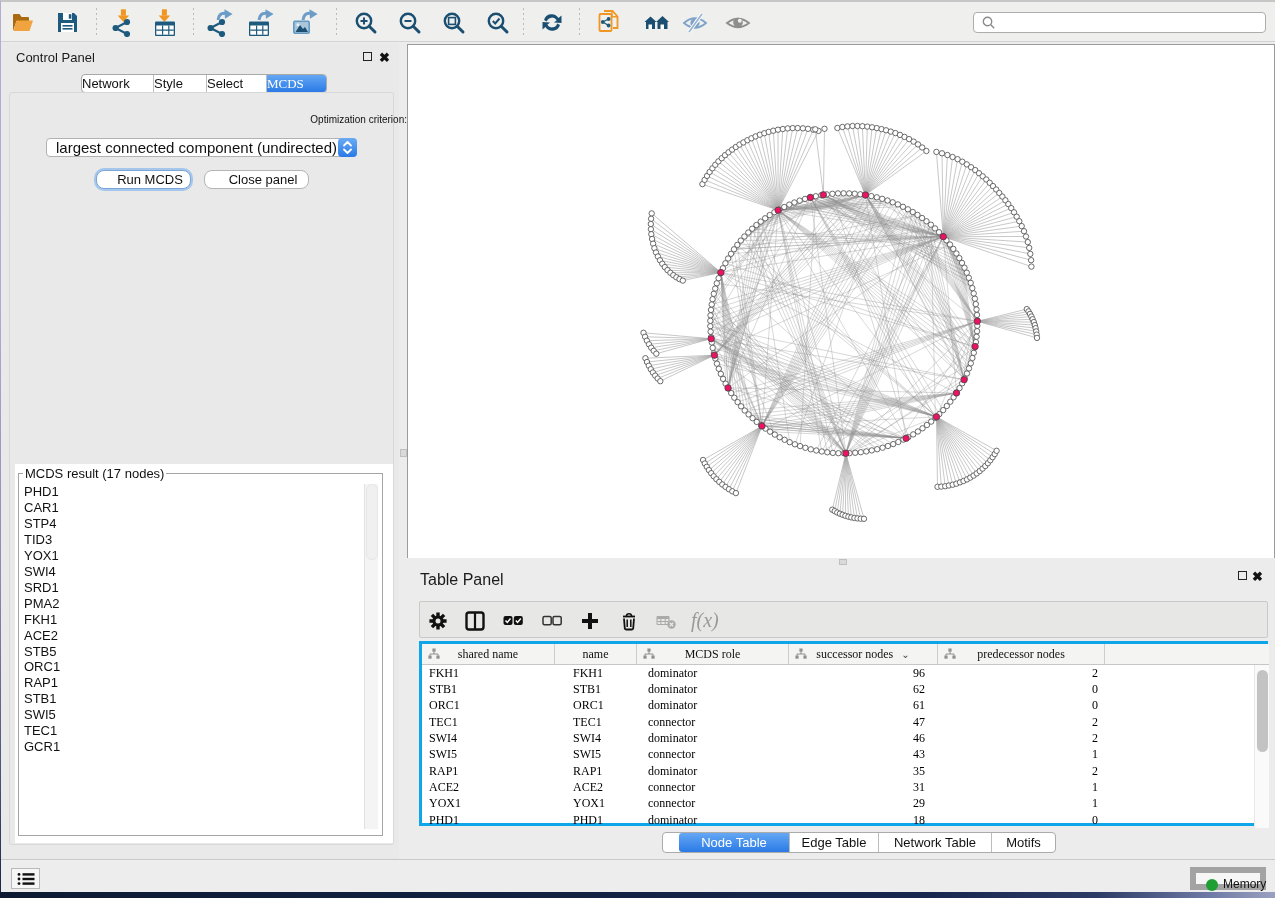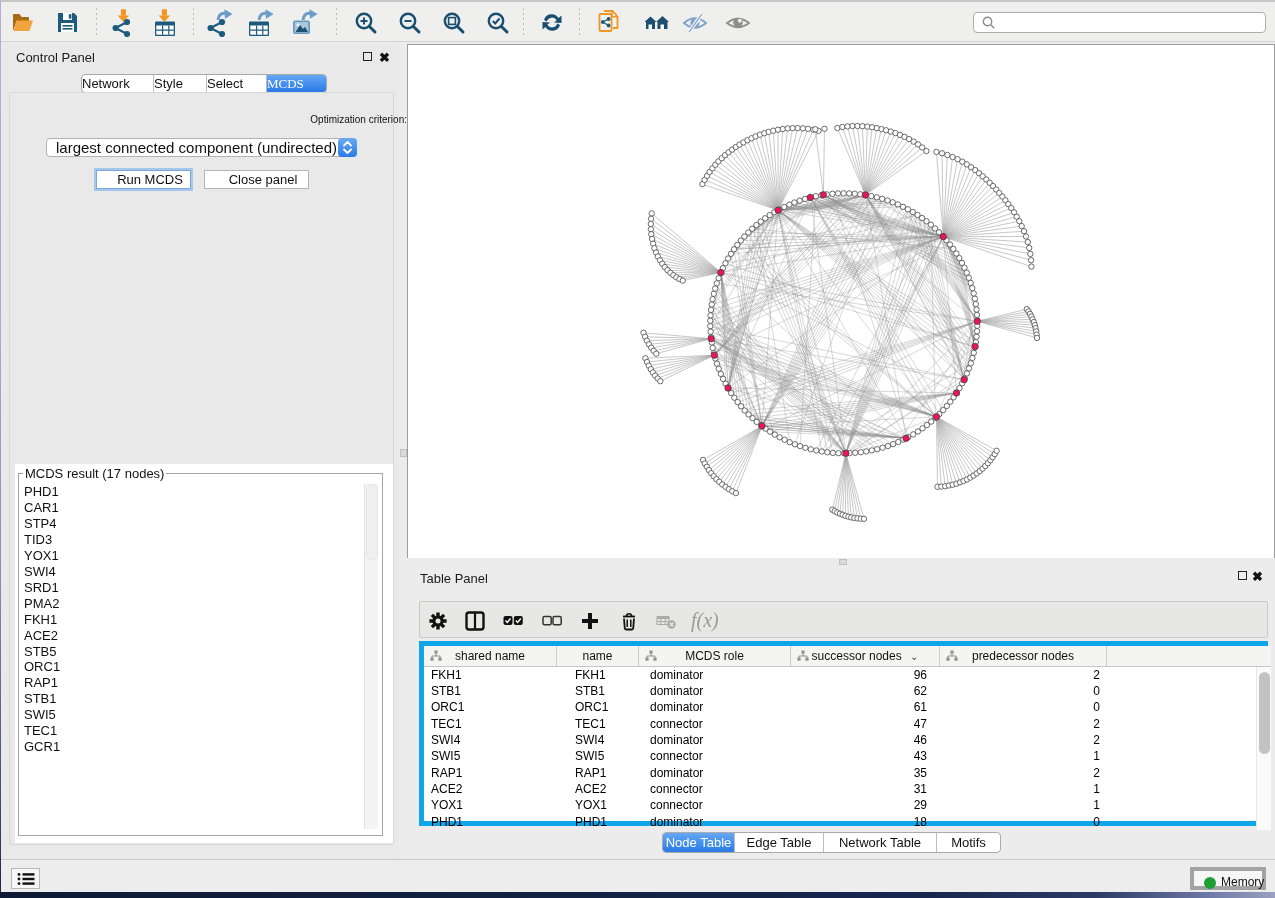--- a/index.html
+++ b/index.html
@@ -18,62 +18,62 @@
 .floatbtn { position:absolute; width:9px; height:9px; border:1.5px solid #222; }
 .closebtn { position:absolute; font-size:13px; font-weight:bold; color:#111; }
 #cp-tabs { position:absolute; left:80px; top:31px; height:19px; display:flex; background:#fff; border:1px solid #a9a9a9; border-radius:4px; }
 .cptab { font-size:13px; color:#111; text-align:left; line-height:17px; border-right:1px solid #bdbdbd; }
 .cptab:last-child { border-right:none; }
 #tab-mcds { background:linear-gradient(#64a7f4,#2a7ae6); color:#fff; border-radius:0 3px 3px 0; }
 #cp-pane { position:absolute; left:8px; top:49px; width:385px; height:753px; background:#e9e9e9; border:1px solid #d8d8d8; border-radius:3px; }
 #opt-label { position:absolute; left:8px; top:71px; width:398px; text-align:right; font-size:10px; color:#111; }
 #combo { position:absolute; left:45px; top:95px; width:311px; height:19px; background:#fff; border:1px solid #b2b2b2; border-radius:4px; font-size:15px; line-height:17px; padding-left:9px; color:#111; }
 #combo-btn { position:absolute; right:-1px; top:-1px; width:19px; height:19px; border-radius:4px; background:linear-gradient(#6aabf5,#2a7ae6); }
-.btn { position:absolute; top:127px; height:19px; background:#fff; border:1px solid #b5b5b5; border-radius:0; font-size:13px; text-align:center; line-height:17px; color:#111;padding-left:13px; }
+.btn { position:absolute; top:127px; height:19px; background:#fff; border:1px solid #b5b5b5; border-radius:8px; font-size:13px; text-align:center; line-height:17px; color:#111;padding-left:13px; }
 #btn-run { left:95px; width:95px; box-shadow:0 0 0 2px #a5c7ec; border-color:#7ba6d7; }
 #btn-close { left:203px; width:105px; }
 #mcds-white { position:absolute; left:14px; top:421px; width:378px; height:379px; background:#fff; }
 #mcds-fs { position:absolute; left:17px; top:430px; width:365px; height:363px; border:1px solid #a5a5a5; background:#fff; }
 #mcds-label { position:absolute; left:22px; top:423px; font-size:13px; color:#111; background:#fff; padding:0 2px; }
 #mcds-list { position:absolute; left:23px; top:441px; font-size:13px; line-height:15.95px; color:#111; }
 #mcds-sb { position:absolute; left:363px; top:441px; width:14px; height:345px; background:#f4f4f4; border-left:1px solid #e2e2e2; }
 #mcds-sb-thumb { position:absolute; left:1px; top:0; width:12px; height:76px; background:#f0f0f0; border:1px solid #e6e6e6; border-radius:6px; }
 
 #vsplit-h { position:absolute; left:399px; top:448px; width:7px; height:8px; background:#dadada; border:1px solid #c0c0c0; }
 #hsplit-h { position:absolute; left:838px; top:558px; width:8px; height:6px; background:#dadada; border:1px solid #c0c0c0; }
 
 #net { position:absolute; left:406px; top:43px; width:868px; height:514px; border:1px solid #9b9b9b; background:#fff; }
 #net-tb { position:absolute; left:0; top:0; width:866px; height:24px; background:linear-gradient(#f4f4f4,#dddddd); border-bottom:1px solid #a9a9a9; }
 .tl { position:absolute; top:4px; width:10.5px; height:10.5px; border-radius:50%; }
 #net-title { position:absolute; left:502px; top:5px; transform:translateX(-50%); font-size:13px; color:#2b2b2b; }
 #net-canvas { position:absolute; left:0; top:25px; width:866px; height:488px; background:#fff; }
 
 #tp { position:absolute; left:406px; top:565px; width:868px; height:293px; background:#ececec; }
-#tp-title { position:absolute; left:13px; top:5px; font-size:13px; color:#1a1a1a; }
+#tp-title { position:absolute; left:13px; top:5px; font-size:16px; color:#1a1a1a; }
 #tp-toolbar { position:absolute; left:12px; top:35px; width:849px; height:37px; background:#e7e7e6; border:1px solid #c9c9c9; border-radius:2px; }
-#tbl { position:absolute; left:12px; top:75px; width:849px; height:185px; background:#fff; border:5px solid #0ea5e9; }
+#tbl { position:absolute; left:12px; top:75px; width:849px; height:185px; background:#fff; border:3px solid #0ea5e9;font-family:Liberation Serif, serif; }
 #tbl-head { position:absolute; left:0; top:0; width:847px; height:21px; background:#f4f4f3; border-bottom:1px solid #c6c6c6; }
 .th { position:absolute; top:0; height:20px; border-right:1px solid #cdcdcd; font-size:12px; color:#111; text-align:center; line-height:20px; }
 .sorticon { position:absolute; top:4px; }
 .row { position:absolute; left:0; width:820px; height:17px; font-size:12px; color:#000; }
 .c1 { position:absolute; left:7px; }
 .c2 { position:absolute; left:151px; }
 .c3 { position:absolute; left:226px; }
 .c4 { position:absolute; left:367px; width:136px; text-align:right; }
 .c5 { position:absolute; left:516px; width:160px; text-align:right; }
 #tbl-sb { position:absolute; left:832px; top:21px; width:15px; height:163px; background:#fafafa; border-left:1px solid #e8e8e8; }
 #tbl-sb-thumb { position:absolute; left:2px; top:5px; width:11px; height:82px; background:#c3c3c3; border-radius:6px; }
 #tp-tabs { position:absolute; left:255px; top:266px; height:21px; display:flex; background:#fff; border:1px solid #ababab; border-radius:4px; }
 .tptab { font-size:13px; color:#111; text-align:center; line-height:19px; border-right:1px solid #bdbdbd; }
 .tptab:last-child { border-right:none; }
 #tab-node { background:linear-gradient(#64a7f4,#2a7ae6); color:#fff; border-radius:3px 0 0 3px; }
 
 #status { position:absolute; left:0; top:858px; width:1274px; height:33px; background:#ededed; border-top:1px solid #c9c9c9; }
 #listbtn { position:absolute; left:10px; top:8px; width:29px; height:21px; background:#f6f6f6; border:1px solid #b9b9b9; }
-#membtn { position:absolute; left:1189px; top:7px; width:76px; height:23px; background:#f6f6f6; border:4px solid #a3a3a3; font-size:12px; color:#111; }
+#membtn { position:absolute; left:1189px; top:7px; width:76px; height:23px; background:#f6f6f6; border:6px solid #a3a3a3; font-size:12px; color:#111; }
 #memdot { position:absolute; left:10px; top:5.5px; width:12px; height:12px; border-radius:50%; background:#1e9e33; }
 </style>
 </head>
 <body>
 <div id="leftedge"></div>
 <div style="position:absolute;left:0;top:0;width:1275px;height:1px;background:#c6c6c6;"></div>
 <div id="win">
 
 <div id="toolbar">
   <svg class="ticon" style="left:8px;top:7px" width="28" height="28" viewBox="0 0 28 28">
@@ -720,21 +720,21 @@
           <span class="c2">PHD1</span>
           <span class="c3">dominator</span>
           <span class="c4">18</span>
           <span class="c5">0</span>
         </div>
     <div id="tbl-sb">
           <div id="tbl-sb-thumb"></div>
         </div>
   </div>
   <div id="tp-tabs">
-    <div class="tptab" id="tab-node" style="width:72px;">Node Table</div>
+    <div class="tptab" id="tab-node" style="width:111px;margin-left:16px;">Node Table</div>
     <div class="tptab" style="width:89px;">Edge Table</div>
     <div class="tptab" style="width:113px;">Network Table</div>
     <div class="tptab" style="width:63px;">Motifs</div>
   </div>
 </div>
 
 <div id="status">
   <div id="listbtn">
     <svg width="18" height="14" viewBox="0 0 18 14" style="position:absolute;left:5px;top:3px;">
       <circle cx="2" cy="2.4" r="1.4" fill="#111"></circle>

